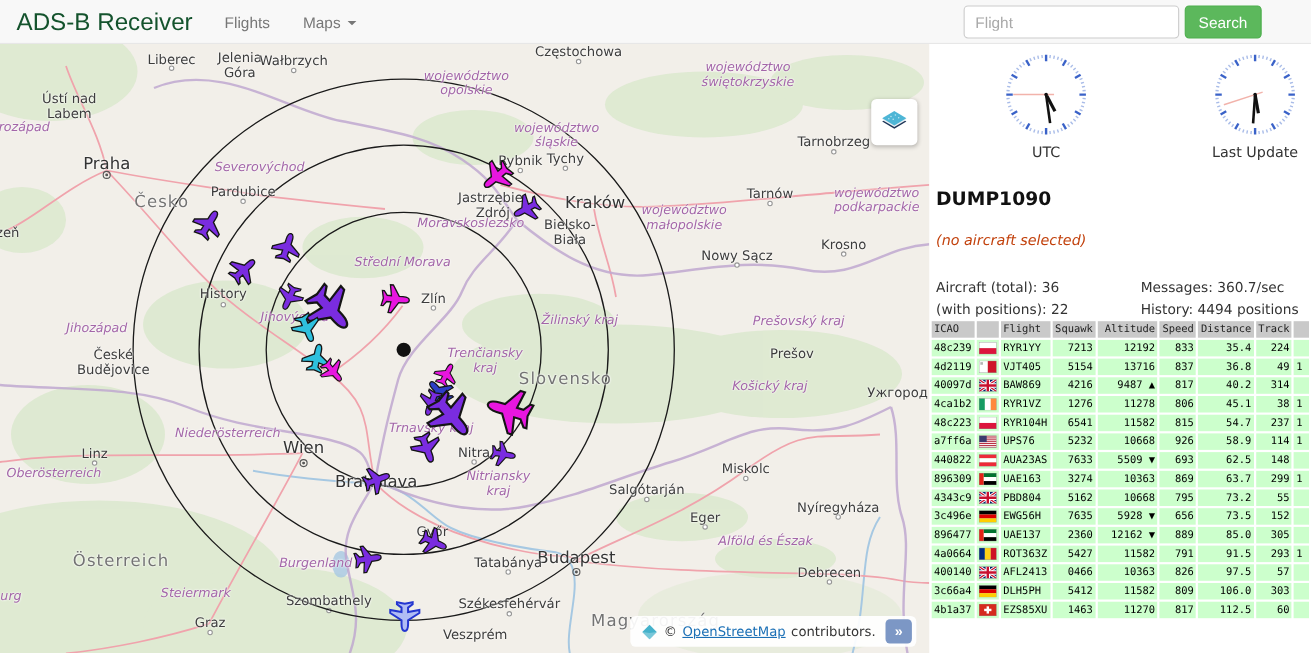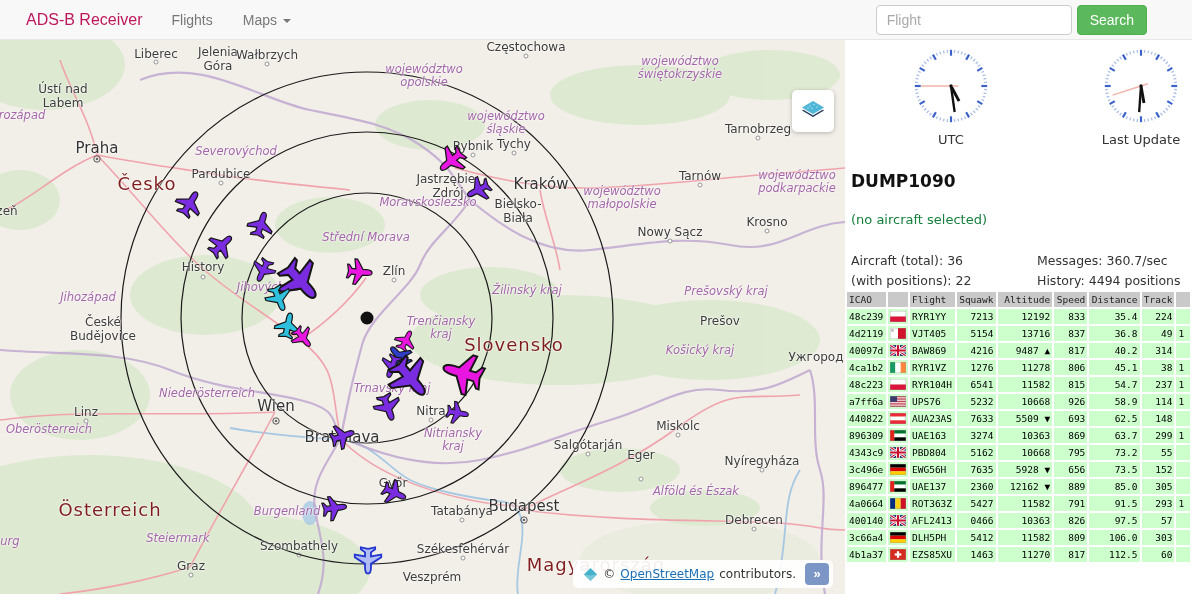--- a/index.html
+++ b/index.html
@@ -2,60 +2,60 @@
 <html><head>
 <meta charset="utf-8">
 <style>
   * { margin:0; padding:0; box-sizing:border-box; }
   html,body { width:1192px; height:594px; overflow:hidden; background:#fff;
     font-family:"DejaVu Sans","Liberation Sans",sans-serif; }
 
   
   .navbar { position:absolute; left:0; top:0; width:1192px; height:40px;
     background:#f8f8f8; border-bottom:1px solid #e7e7e7; display:flex; align-items:center; }
-  .brand { font-size:16px; color:#be185d; padding:0 14px 0 26px; font-family:"Liberation Sans",sans-serif; }
+  .brand { font-size:22px; color:#14532d; padding:0 14px 0 15px; font-family:"Liberation Sans",sans-serif; }
   .nav-item { font-size:14px; color:#777; padding:0 15px; line-height:40px; cursor:pointer;
     font-family:"Liberation Sans",sans-serif; display:flex; align-items:center; gap:6px; }
   .caret { width:0; height:0; border-left:4px solid transparent; border-right:4px solid transparent;
     border-top:4px solid #777; display:inline-block; margin-top:2px; }
   .search-group { margin-left:auto; margin-right:45px; display:flex; align-items:center; }
   .search-input { width:196px; height:30px; border:1px solid #ccc; border-radius:4px;
     padding:0 10px; font-size:14px; color:#333; outline:none; font-family:"Liberation Sans",sans-serif;}
   .search-input::placeholder { color:#a9a9a9; }
   .search-btn { height:30px; margin-left:5px; padding:0 12px; background:#5cb85c;
     border:1px solid #4cae4c; border-radius:4px; color:#fff; font-size:14px; cursor:pointer;
     font-family:"Liberation Sans",sans-serif;}
 
   
   .map { position:absolute; left:0; top:40px; width:845px; height:554px;
     background:#f2efe9; overflow:hidden; cursor:grab; }
   .map svg.decor, .map svg.planes { position:absolute; left:0; top:0; }
   .map-label { position:absolute; transform:translate(-50%,-50%); white-space:pre; text-align:center;
     text-shadow:0 0 2px #fff, 0 0 2px #fff; pointer-events:none; line-height:1.15; }
-  .ml-ct { font-size:18px; color:#7f1d1d; letter-spacing:1px; }
+  .ml-ct { font-size:15px; color:#737373; letter-spacing:1px; }
   .ml-rg { font-size:11.5px; font-style:italic; color:#a366a8; }
   .ml-ci { font-size:12px; color:#3c3c3c; }
   .ml-cl { font-size:15px; color:#333; }
   .layers-btn { position:absolute; left:792px; top:50px; width:42px; height:42px; background:#fff;
     border-radius:5px; box-shadow:0 1px 4px rgba(0,0,0,.25); cursor:pointer;
     display:flex; align-items:center; justify-content:center; }
   .attribution { position:absolute; right:12px; bottom:6px; height:28px; background:rgba(255,255,255,.92);
     border-radius:5px; display:flex; align-items:center; padding:0 4px 0 10px; gap:5px; font-size:12px; color:#333; }
   .attribution a { color:#1a6fb5; text-decoration:underline; cursor:pointer; }
   .attr-btn { width:24px; height:22px; background:#7c97c5; border:none; border-radius:4px; color:#fff;
     font-size:13px; font-weight:bold; cursor:pointer; margin-left:4px; line-height:20px; }
 
   
   .panel { position:absolute; left:845px; top:40px; width:347px; height:554px; background:#fff; overflow:hidden; }
   .clock { position:absolute; top:8px; }
   .clock-label { position:absolute; top:92px; font-size:13px; color:#333; text-align:center; }
   .reset-map { position:absolute; left:0; top:114px; width:100%; text-align:center;
     font-family:"DejaVu Sans Mono","Liberation Mono",monospace; font-size:11px; color:#444; cursor:pointer; }
   .dump-title { position:absolute; left:6px; top:131px; font-size:17px; font-weight:bold; color:#111; }
-  .no-select { position:absolute; left:6px; top:172px; font-size:13px; color:#15803d; }
+  .no-select { position:absolute; left:6px; top:172px; font-size:13px; color:#c2410c;font-style:italic; }
   .stats { position:absolute; top:211px; font-size:12.5px; color:#333; line-height:19.5px; }
   .stats.left { left:6px; } .stats.right { left:192px; }
 
   table.acft { position:absolute; left:0; top:250px; border-collapse:separate; border-spacing:2px;
     font-family:"DejaVu Sans Mono","Liberation Mono",monospace; font-size:9.5px; table-layout:fixed; }
   table.acft th { background:#c9c9c9; color:#222; font-weight:normal; padding:1px 2px; height:15px; }
   table.acft td { background:#ccffcc; color:#000; padding:1px 2px; height:15px; overflow:hidden;
     white-space:nowrap; cursor:pointer; }
   .num { text-align:right; } .txt { text-align:left; }
   td.flagcell { padding:1px 1px; } td.flagcell svg { display:block; margin:0 auto; }
@@ -236,21 +236,21 @@
 Biała</div>
       <div class="map-label ml-ci" style="left: 394px; top: 232px;">Zlín</div>
       <div class="map-label ml-ci" style="left: 7px; top: 172px;">zeň</div>
       <div class="map-label ml-ci" style="left: 86px; top: 373px;">Linz</div>
       <div class="map-label ml-ci" style="left: 191px; top: 527px;">Graz</div>
       <div class="map-label ml-ci" style="left: 299px; top: 507px;">Szombathely</div>
       <div class="map-label ml-ci" style="left: 393px; top: 444px;">Győr</div>
       <div class="map-label ml-ci" style="left: 431px; top: 372px;">Nitra</div>
       <div class="map-label ml-ci" style="left: 678px; top: 387px;">Miskolc</div>
       <div class="map-label ml-ci" style="left: 588px; top: 406px;">Salgótarján</div>
-      <div class="map-label ml-ci" style="left: 641px; top: 416px;">Eger</div>
+      <div class="map-label ml-ci" style="left: 641px; top: 431px;">Eger</div>
       <div class="map-label ml-ci" style="left: 762px; top: 422px;">Nyíregyháza</div>
       <div class="map-label ml-ci" style="left: 754px; top: 481px;">Debrecen</div>
       <div class="map-label ml-ci" style="left: 462px; top: 472px;">Tatabánya</div>
       <div class="map-label ml-ci" style="left: 463px; top: 510px;">Székesfehérvár</div>
       <div class="map-label ml-ci" style="left: 432px; top: 538px;">Veszprém</div>
       <div class="map-label ml-ci" style="left: 103px; top: 290px;">České
 Budějovice</div>
       <div class="map-label ml-ci" style="left: 720px; top: 282px;">Prešov</div>
       <div class="map-label ml-ci" style="left: 816px; top: 318px;">Ужгород</div>
     </div>

